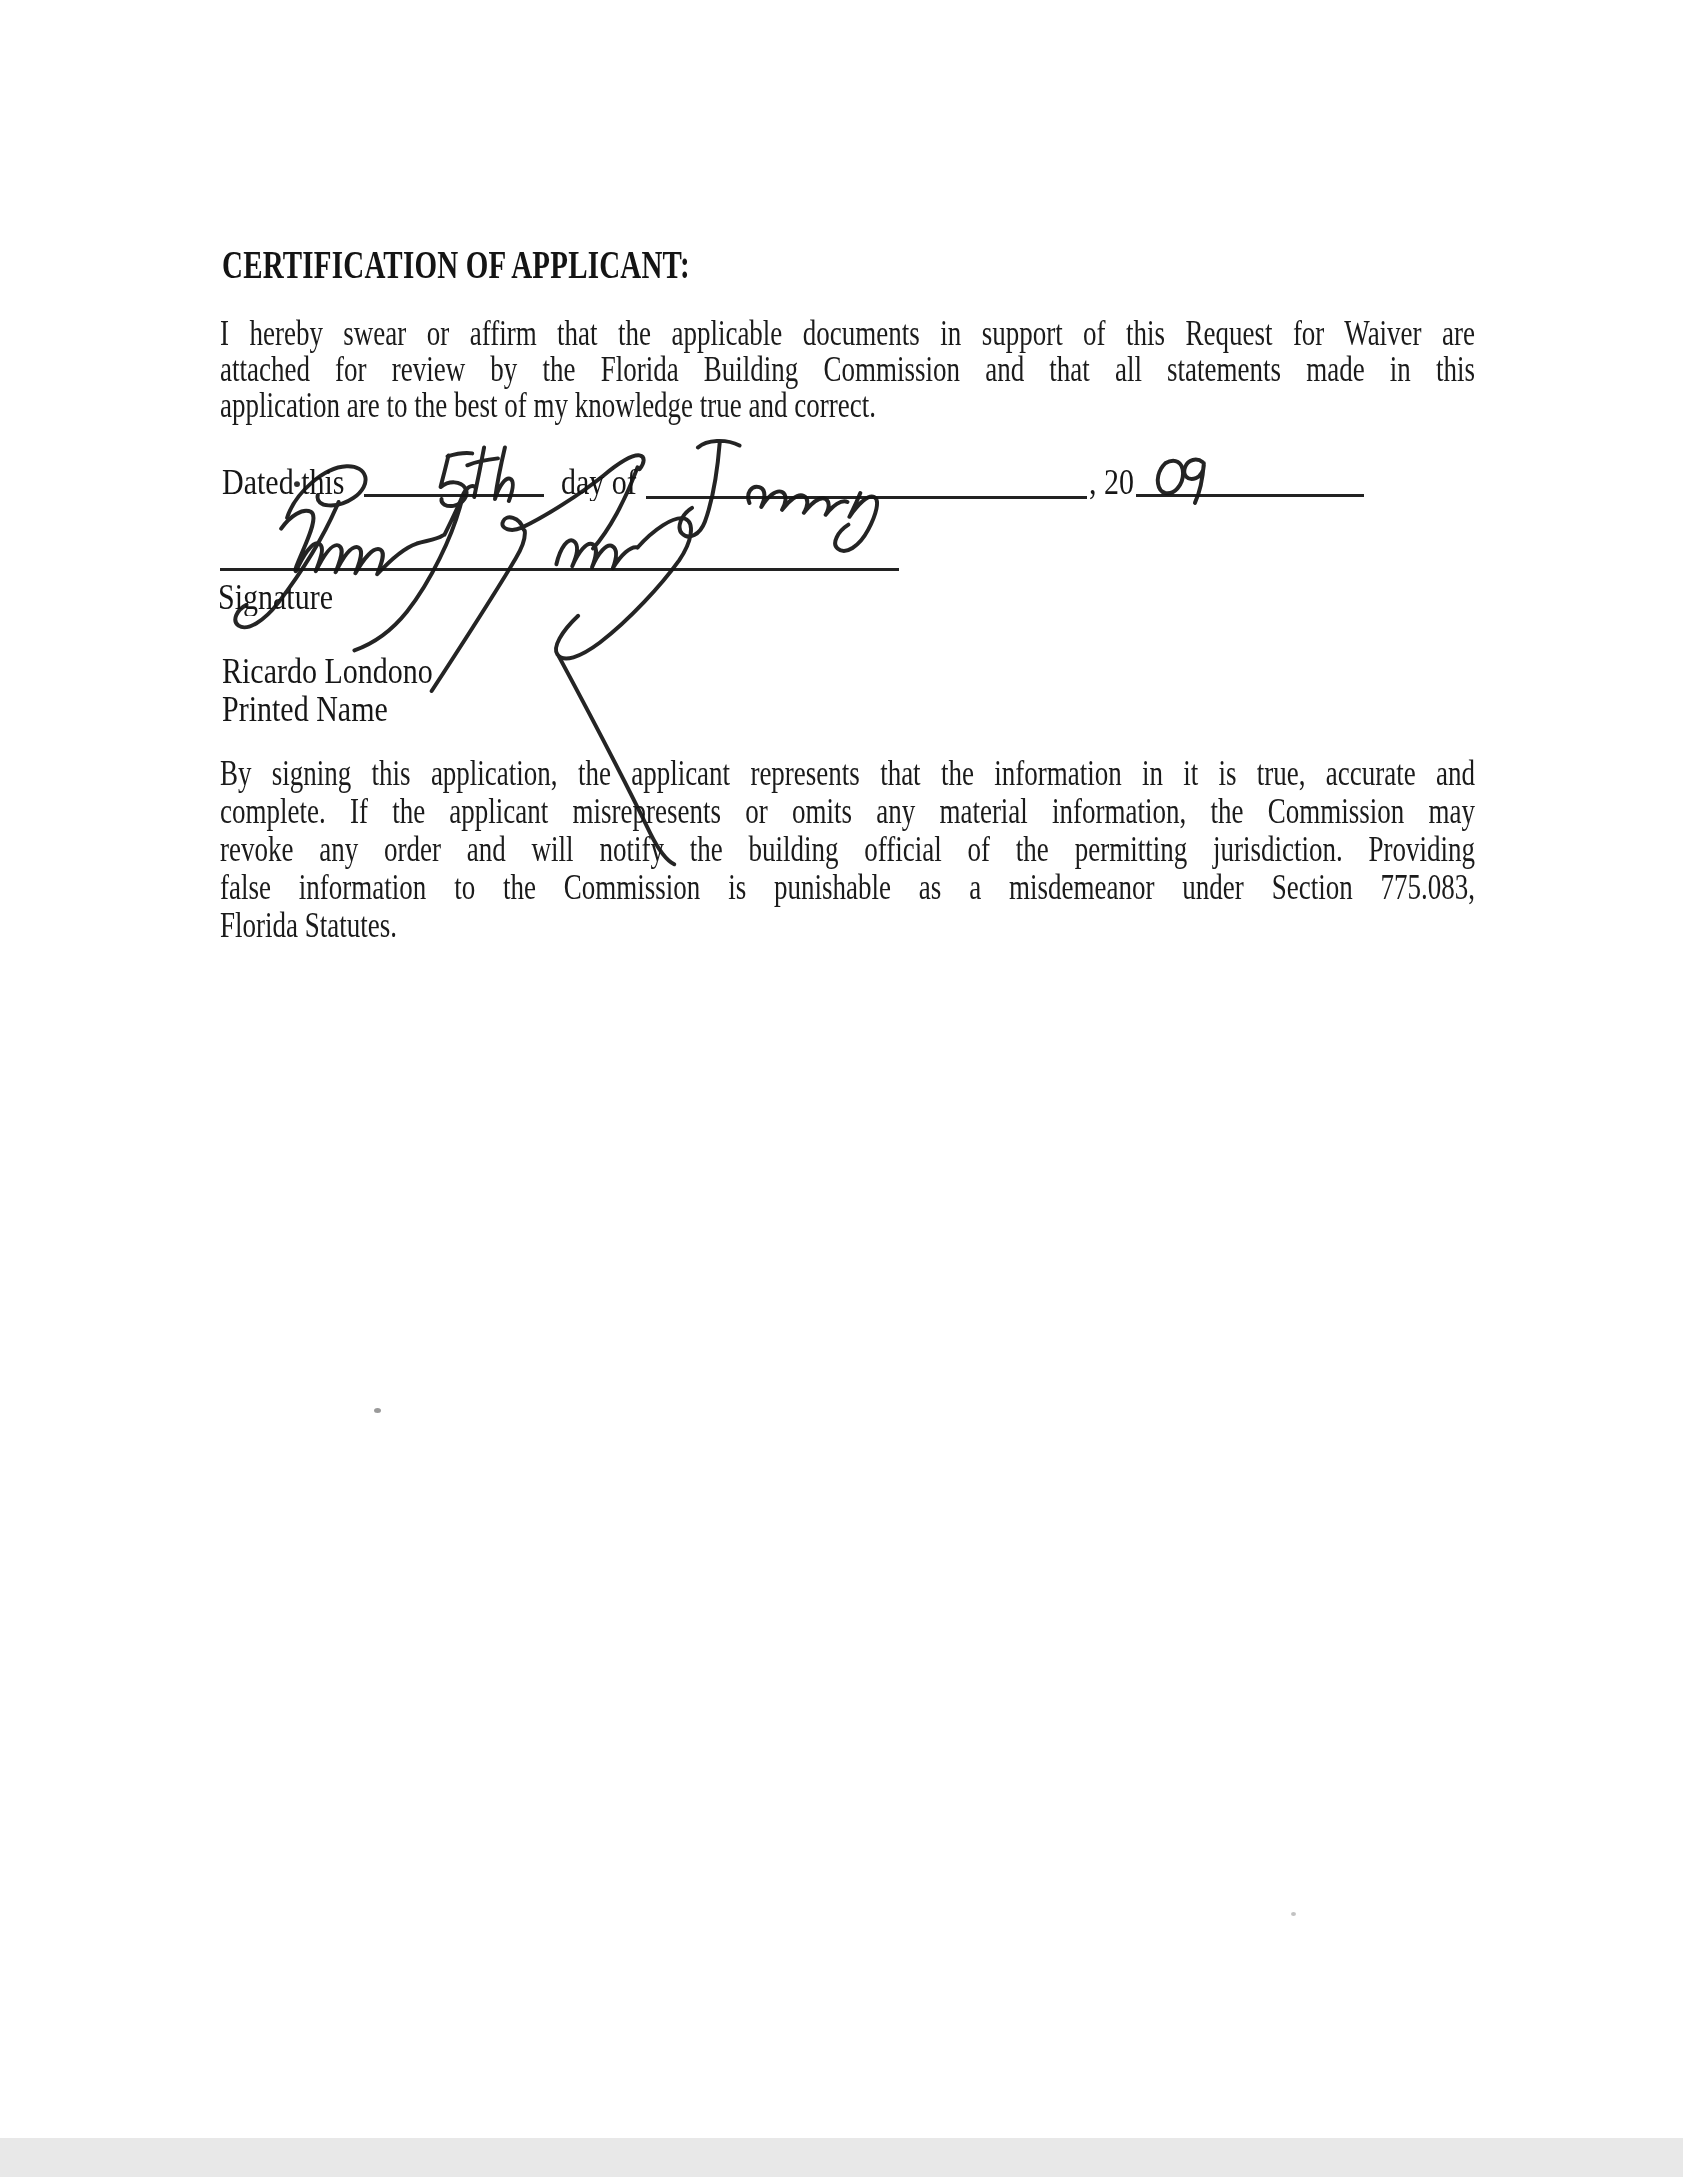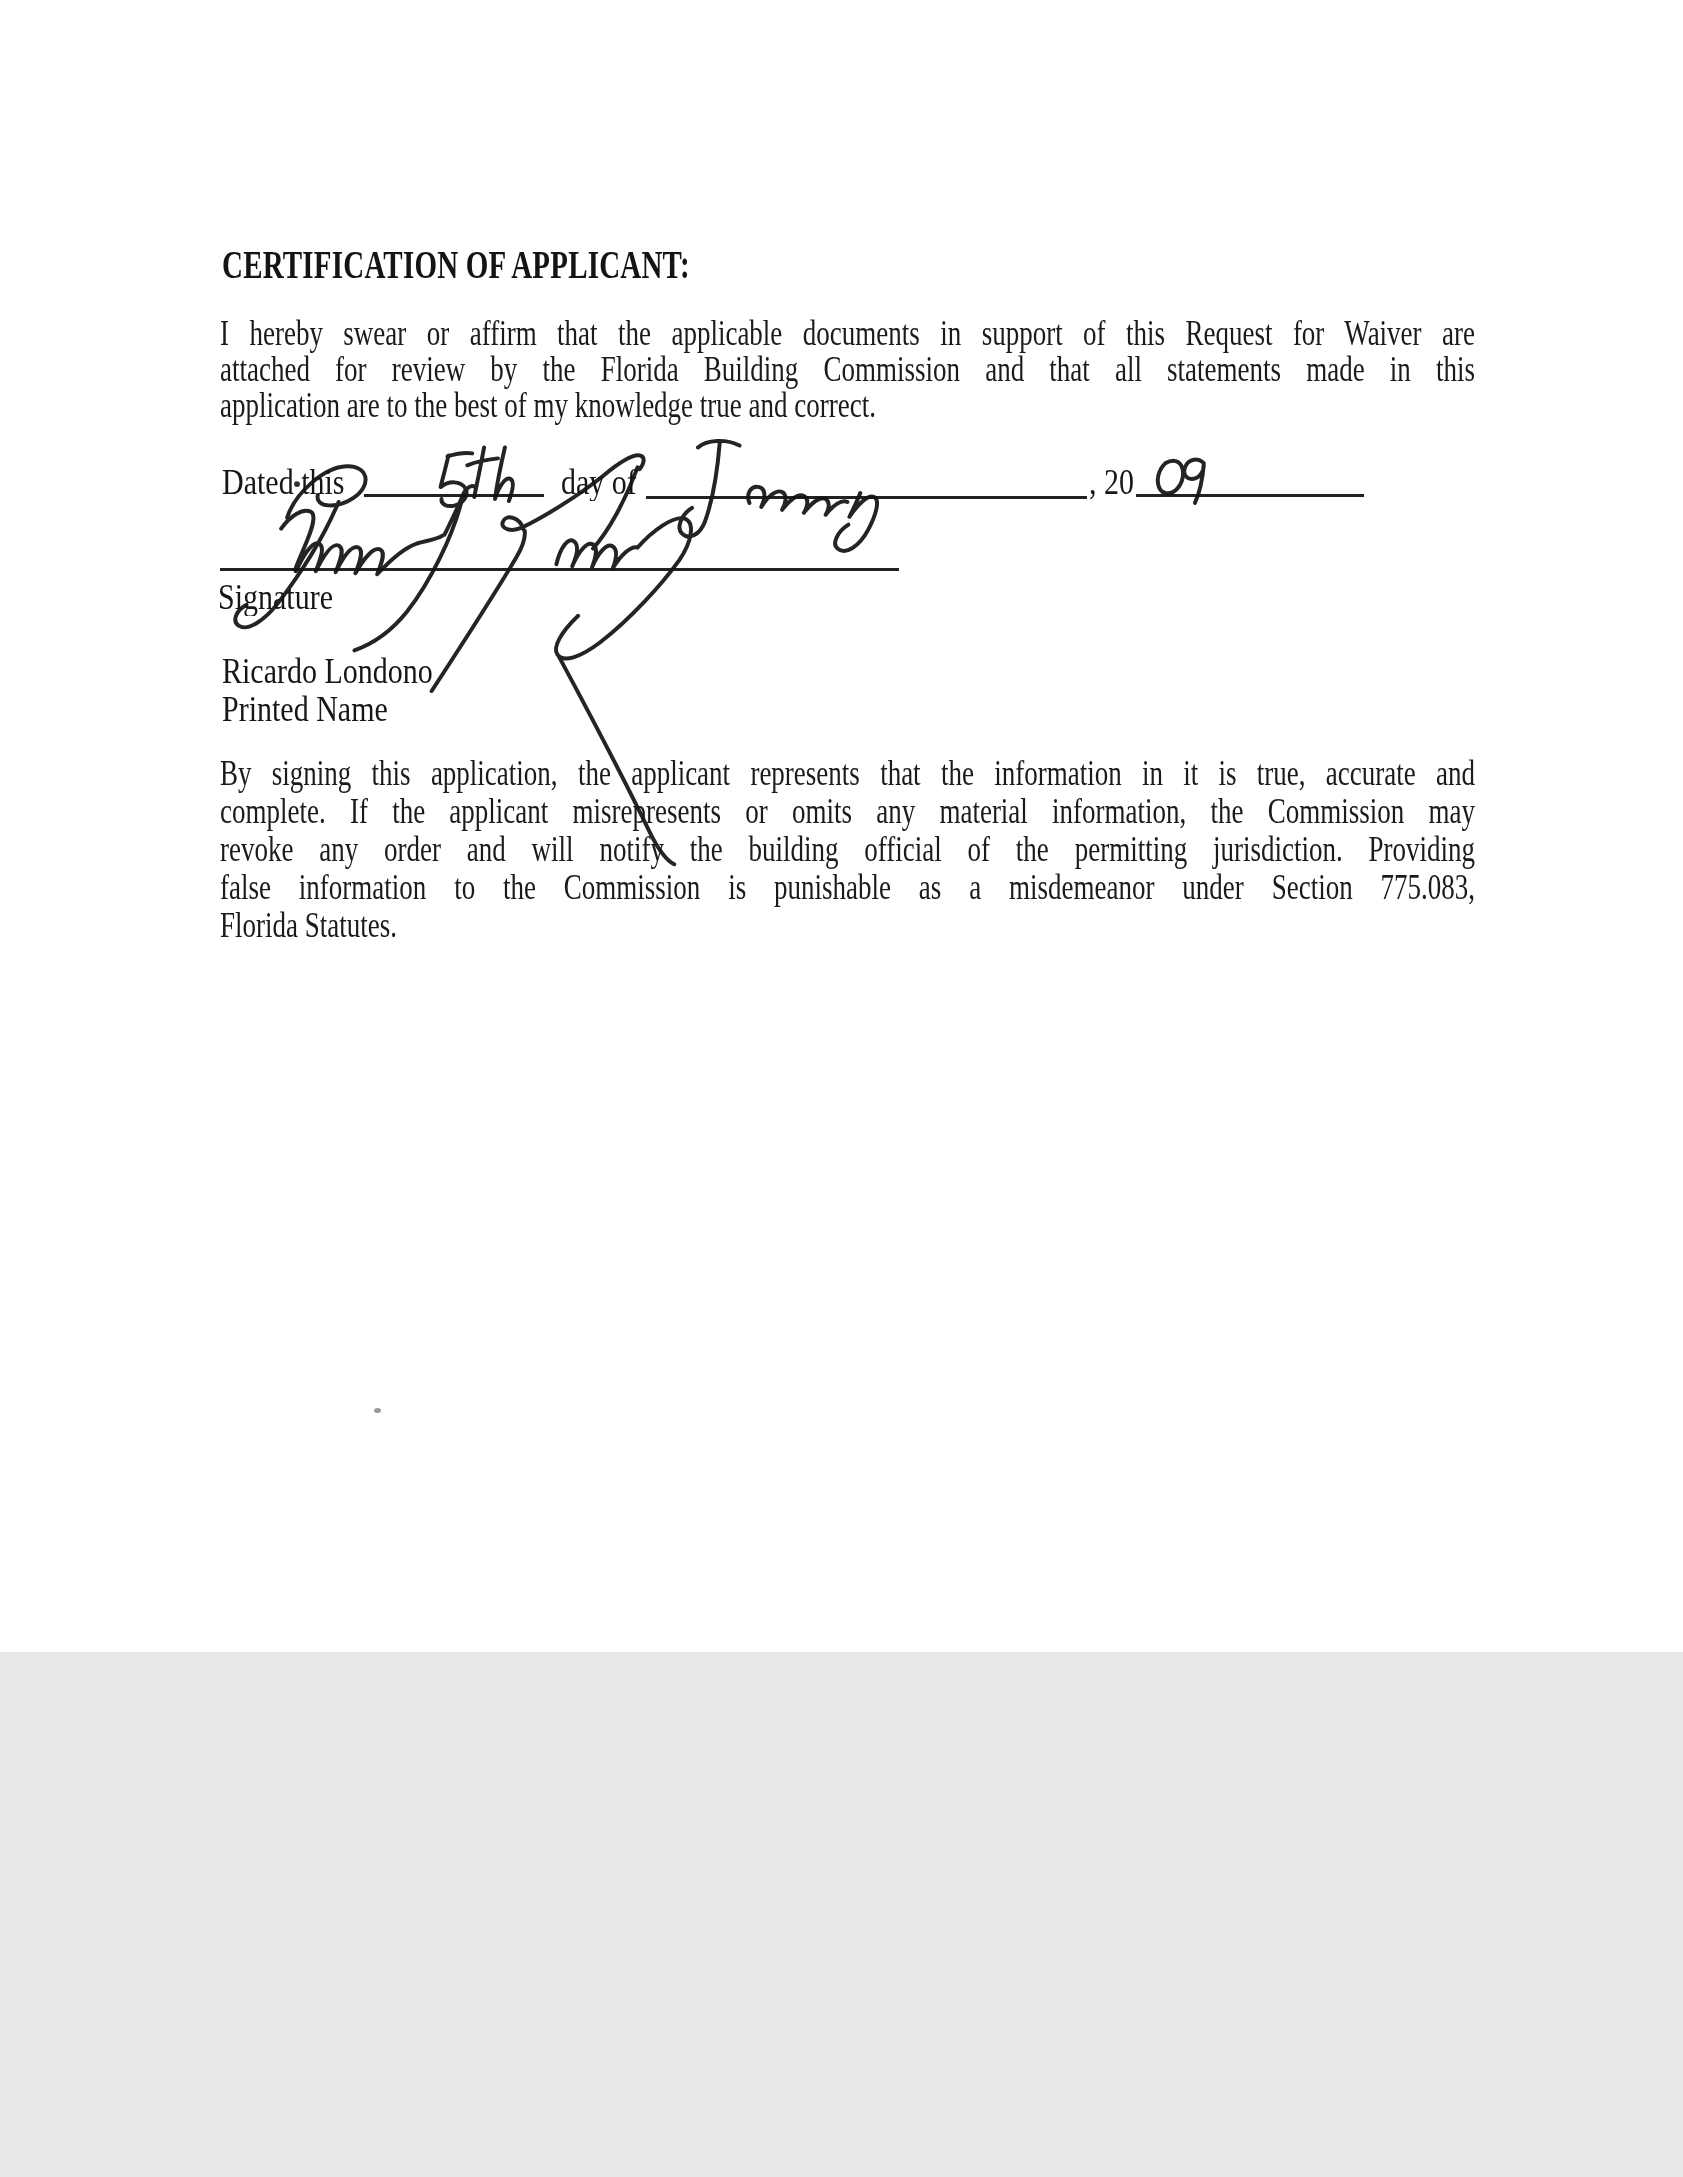--- a/index.html
+++ b/index.html
@@ -1,18 +1,18 @@
 <!DOCTYPE html>
 <html><head>
 <meta charset="utf-8">
 <style>
   html,body { margin:0; padding:0; background:#e8e8e8; }
   #page {
     position:relative;
-    width:1683px; height:1652px;
+    width:1683px; height:2138px;
     background:#ffffff;
     overflow:hidden;
     font-family:"Liberation Serif", serif;
     color:#1b1b1b;
   }
   .abs { position:absolute; }
   
   .heading {
     font-size:29px; font-weight:bold; letter-spacing:0.2px;
     transform:scaleY(1.41); transform-origin:left top;

